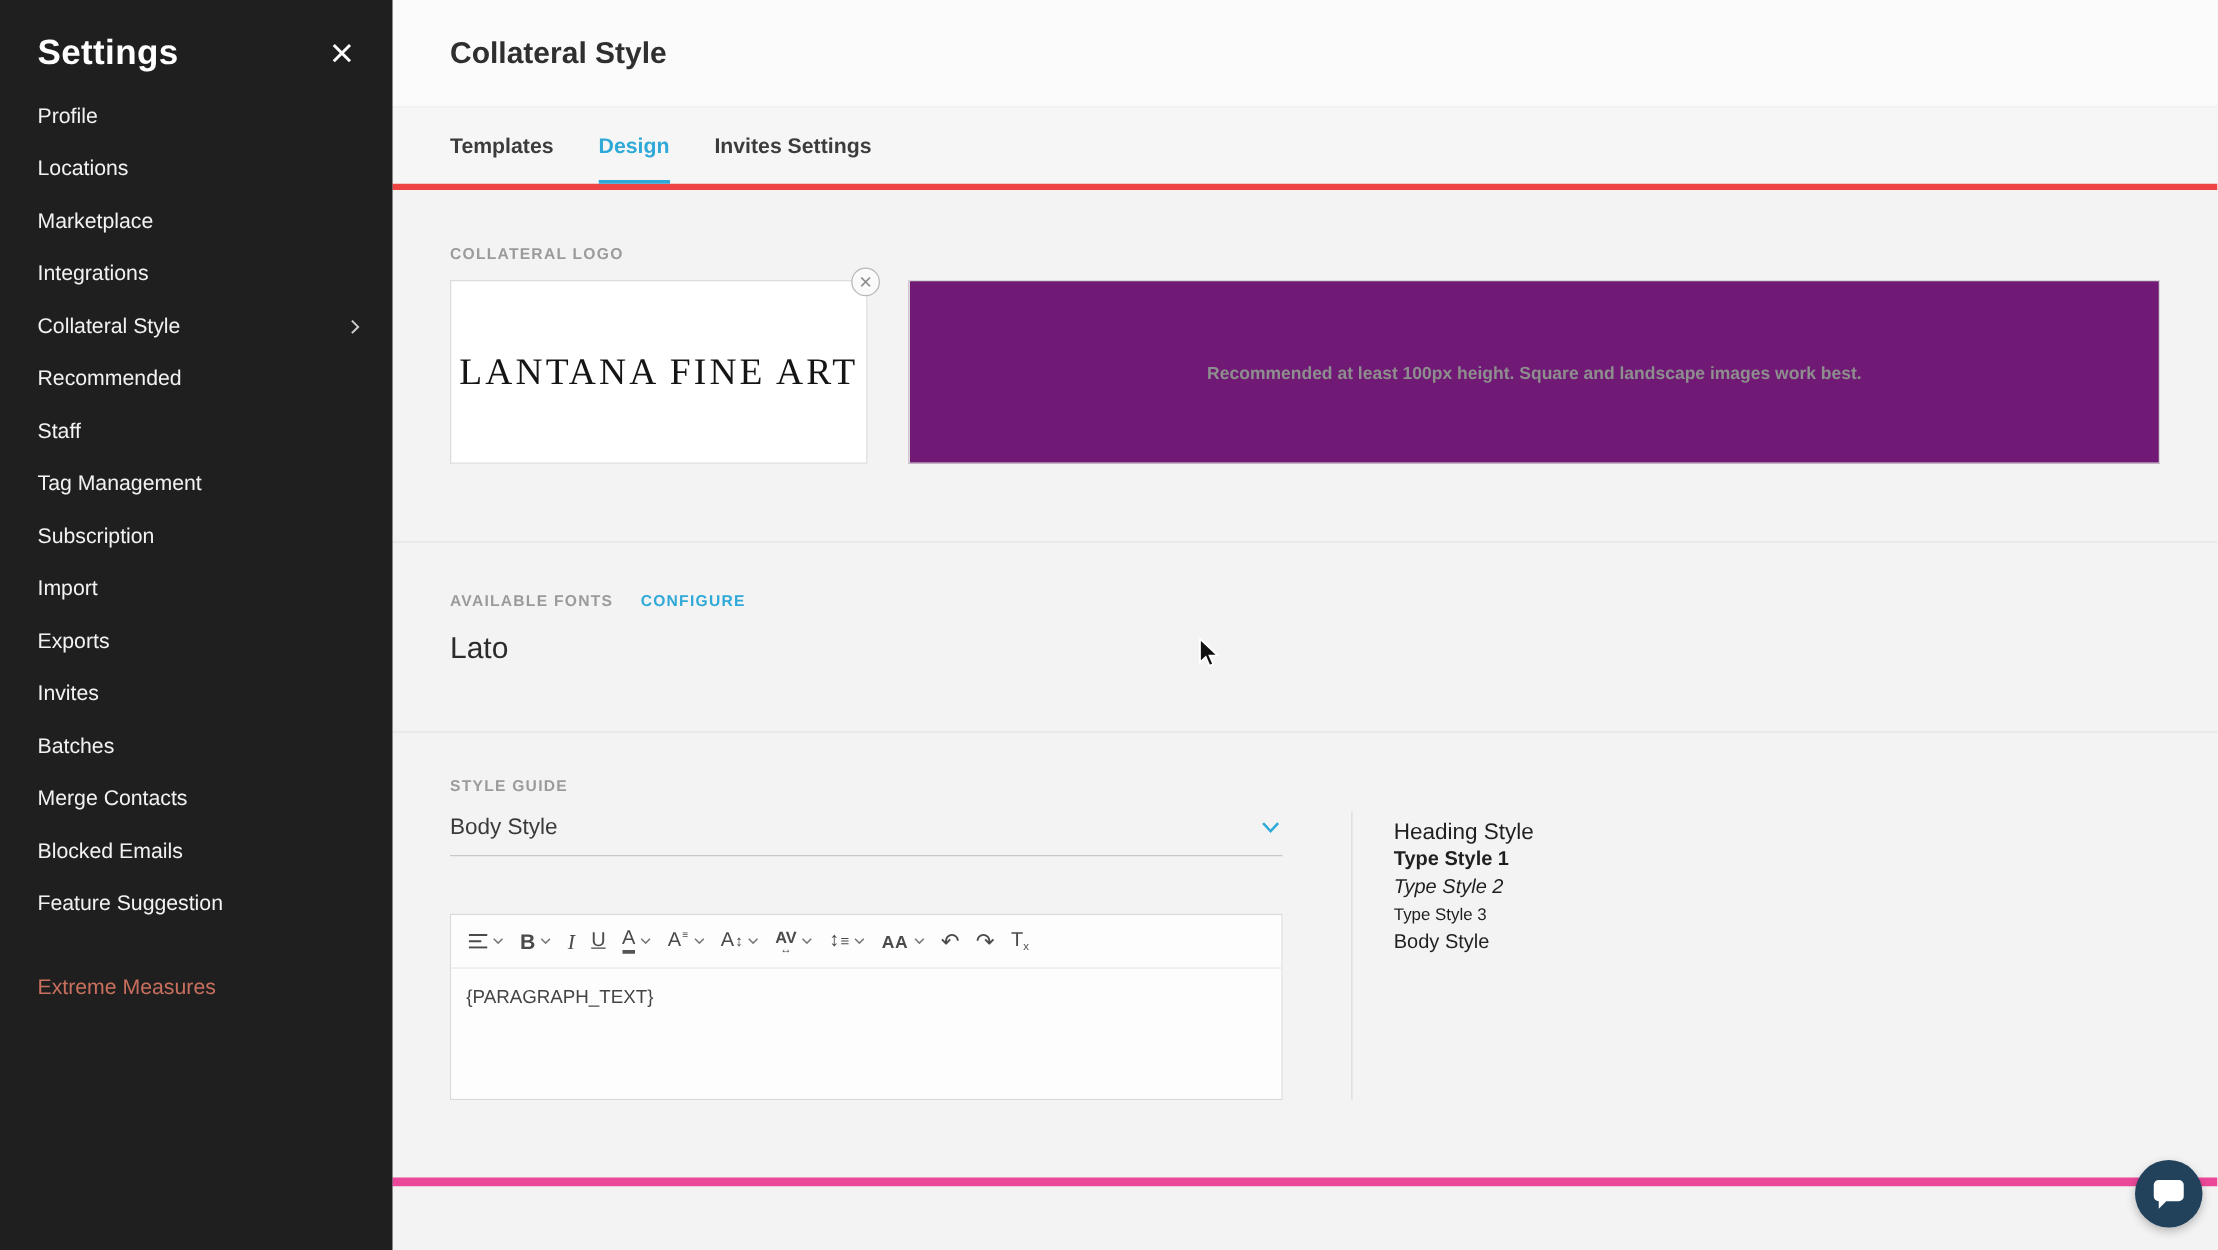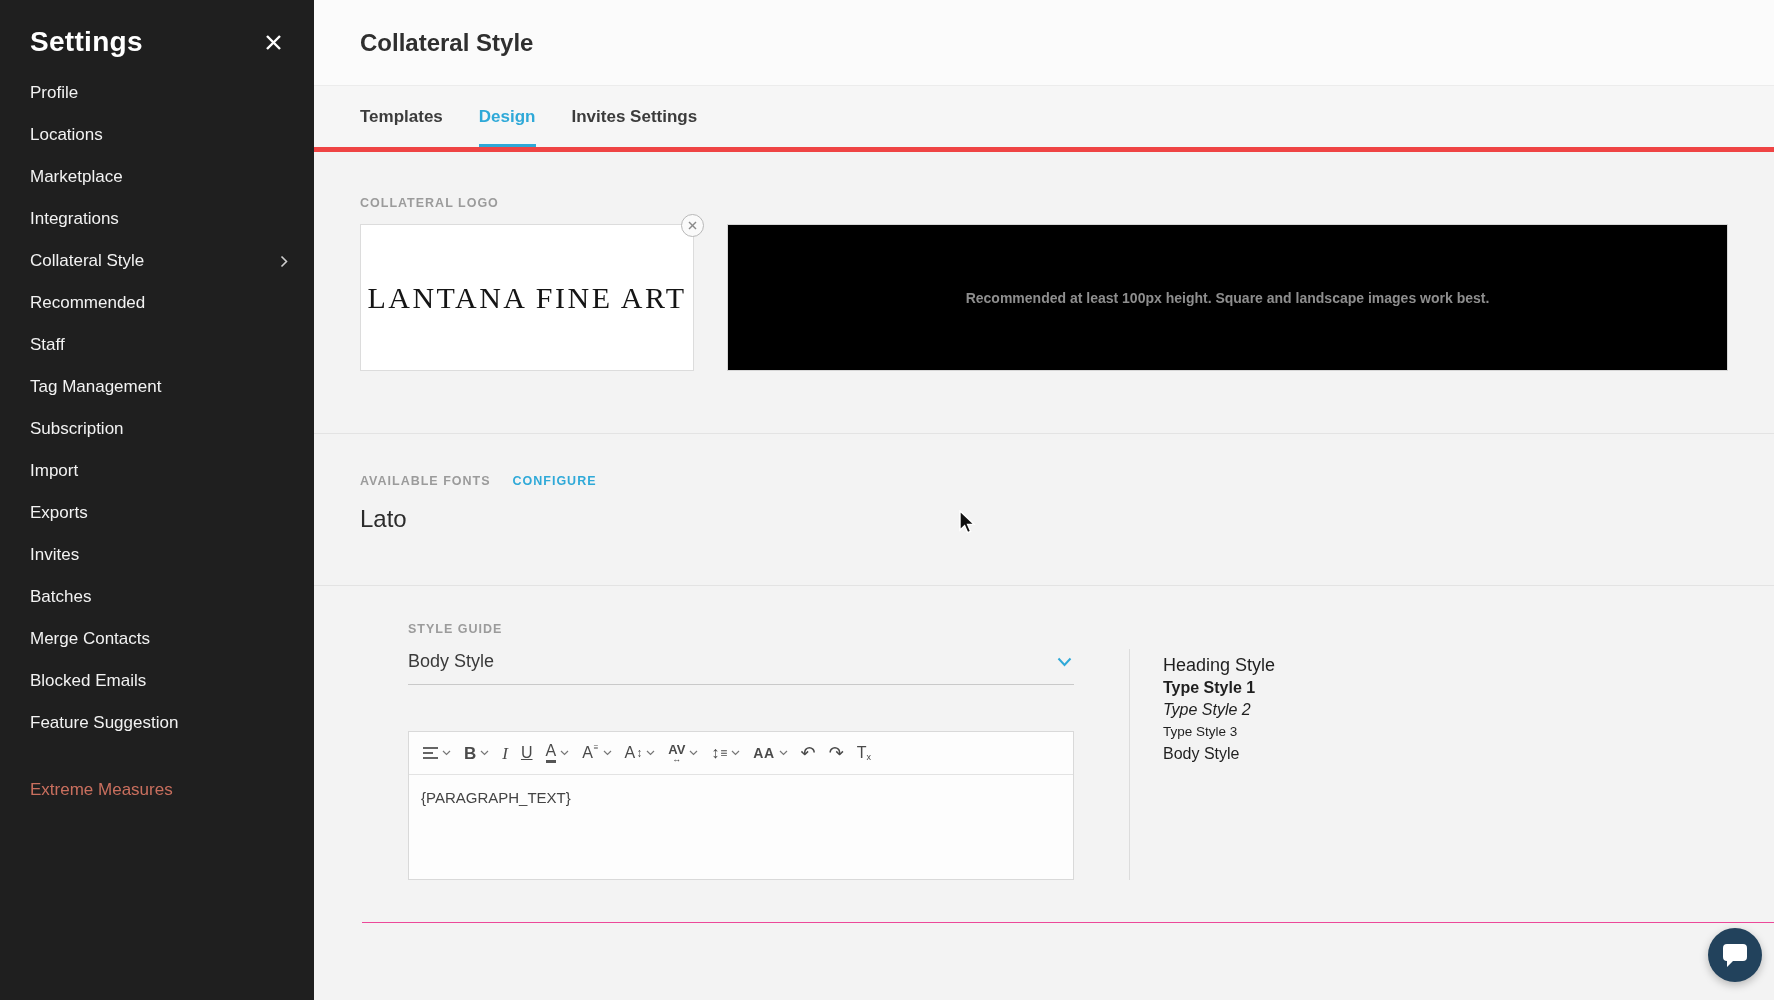--- a/index.html
+++ b/index.html
@@ -62,36 +62,36 @@
   .logo-text {
     font-family:"Liberation Serif","DejaVu Serif",serif;
     font-size:30px; letter-spacing:2.5px; color:#151515; white-space:nowrap;
   }
   .logo-remove {
     position:absolute; top:-11px; right:-11px; width:23px; height:23px; border-radius:50%;
     background:#fafafa; border:1px solid #b8b8b8; display:flex; align-items:center;
     justify-content:center; cursor:pointer;
   }
   .dropzone {
-    flex:1; height:147px; background:#000000; border:1px solid #d6d6d6;
+    flex:1; height:147px; background:#701a75; border:1px solid #d6d6d6;
     display:flex; align-items:center; justify-content:center; cursor:pointer;
   }
   .dropzone-hint { font-size:14px; font-weight:700; color:#8e8e8e; }
 
   
   .sec-fonts { padding-top:40px; padding-bottom:52px; }
   .fonts-label-row { display:flex; align-items:baseline; }
   .configure-link {
     font-size:12.5px; font-weight:700; letter-spacing:1px; color:var(--accent,#2fa9d8);
     margin-left:22px; cursor:pointer;
   }
   .font-name { margin-top:17px; font-size:24px; color:#2b2b2b; }
 
   
-  .sec-style { padding-top:36px; padding-bottom:42px; border-bottom:1px solid #ec4899;margin-left:48px; }
+  .sec-style { padding-top:36px; padding-bottom:62px; border-bottom:7px solid #ec4899; }
   .sec-style .eyebrow { margin-bottom:13px; }
   .style-row { display:flex; align-items:stretch; }
   .style-left { width:666px; flex:none; }
   .style-preview {
     margin-left:55px; padding-left:33px; border-left:1px solid #dcdcdc;
     padding-top:5px;
   }
   .dropdown {
     display:flex; align-items:center; justify-content:space-between;
     padding:2px 2px 12px 0; border-bottom:1px solid #c9c9c9; cursor:pointer;

